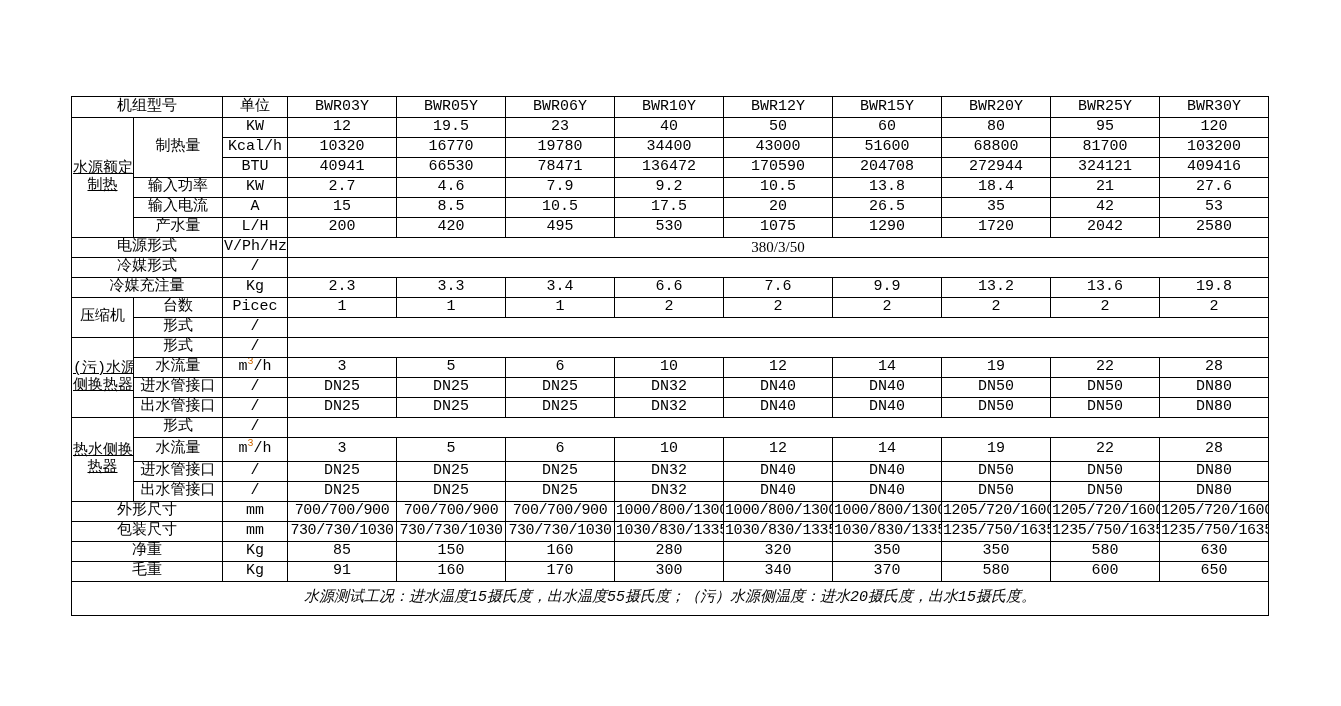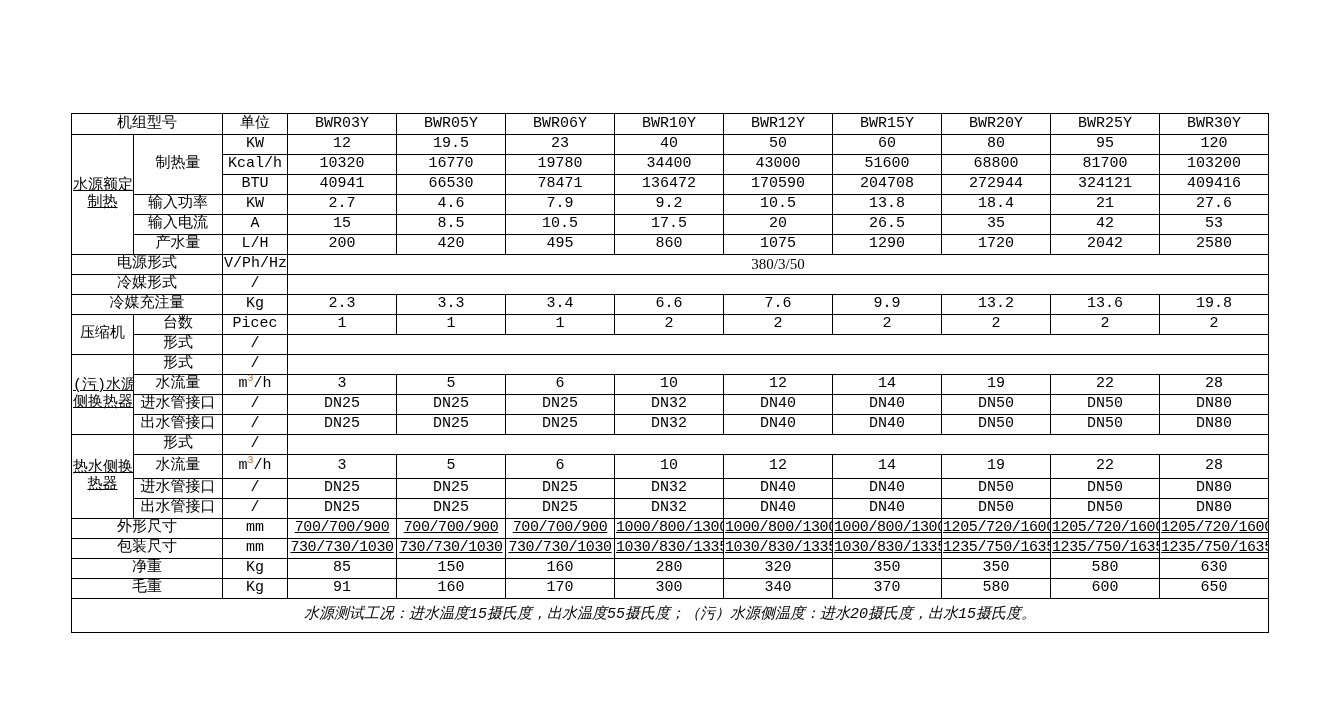--- a/index.html
+++ b/index.html
@@ -4,36 +4,36 @@
 <style>
   html,body{margin:0;padding:0;}
   body{
     width:1341px;height:706px;background:#ffffff;position:relative;
     font-family:"Liberation Mono","DejaVu Sans Mono",monospace;
     color:#000;
   }
   .canvas{position:absolute;inset:0;background:#fff;}
   table.spec{
     position:absolute;left:71px;top:96px;width:1197px;
-    border-collapse:collapse;table-layout:fixed;background:#fff;margin-top:17px;
+    border-collapse:collapse;table-layout:fixed;background:#fff;
   }
   table.spec td{
     border:1px solid #000;
     text-align:center;vertical-align:middle;
     padding:0 1px;height:19px;line-height:1.08;
     white-space:nowrap;overflow:hidden;
     font-size:15px;
   }
   td.hd{font-size:17px;}
   td.col{font-size:15px;}
   td.lbl{font-size:15px;}
   td.lbl2{font-size:15px;line-height:1.15;text-decoration:underline;}
   td.unit{font-size:15px;}
   td.val{font-size:15px;}
-  td.sm{font-size:12.5px;letter-spacing:-0.4px;text-decoration:underline;}
+  td.sm{font-size:12.5px;letter-spacing:-0.4px;}
   td.merged{text-align:center;font-family:Liberation Serif, serif;}
   td.note{
     text-align:left;height:34px;padding:2px 3px;font-size:15px;
     white-space:normal;
     font-style:italic;
   }
   sup.s3{color:var(--sup3-color,#cc6600);font-size:10px;line-height:0;}
 </style>
 </head>
 <body style="background: rgb(255, 255, 255);">
@@ -131,21 +131,21 @@
           <td class="val">35</td>
           <td class="val">42</td>
           <td class="val">53</td>
         </tr>
         <tr>
           <td class="lbl">产水量</td>
           <td class="unit">L/H</td>
           <td class="val">200</td>
           <td class="val">420</td>
           <td class="val">495</td>
-          <td class="val">860</td>
+          <td class="val">530</td>
           <td class="val">1075</td>
           <td class="val">1290</td>
           <td class="val">1720</td>
           <td class="val">2042</td>
           <td class="val">2580</td>
         </tr>
         <tr>
           <td colspan="2" class="lbl">电源形式</td>
           <td class="unit">V/Ph/Hz</td>
           <td colspan="9" class="merged">380/3/50</td>

